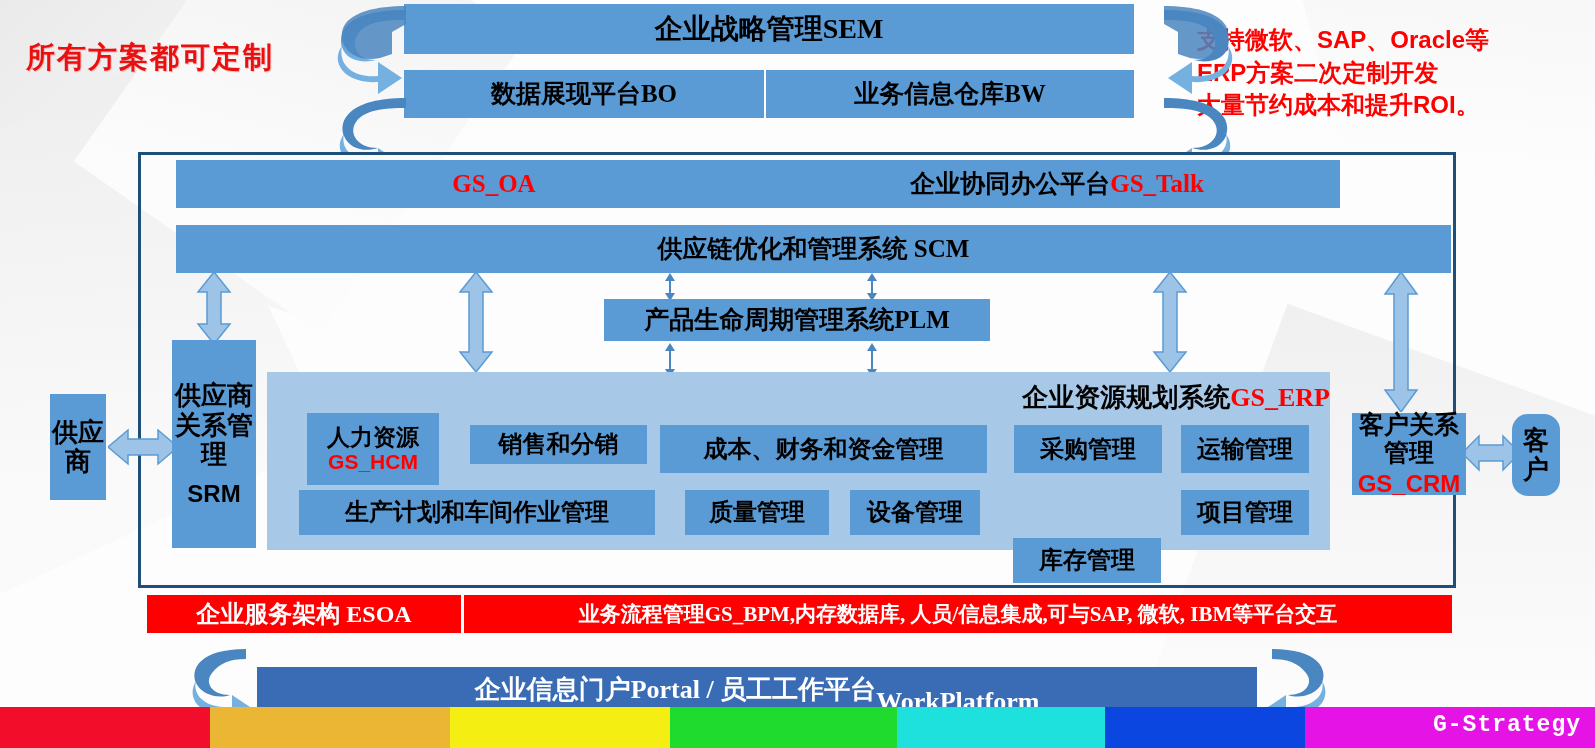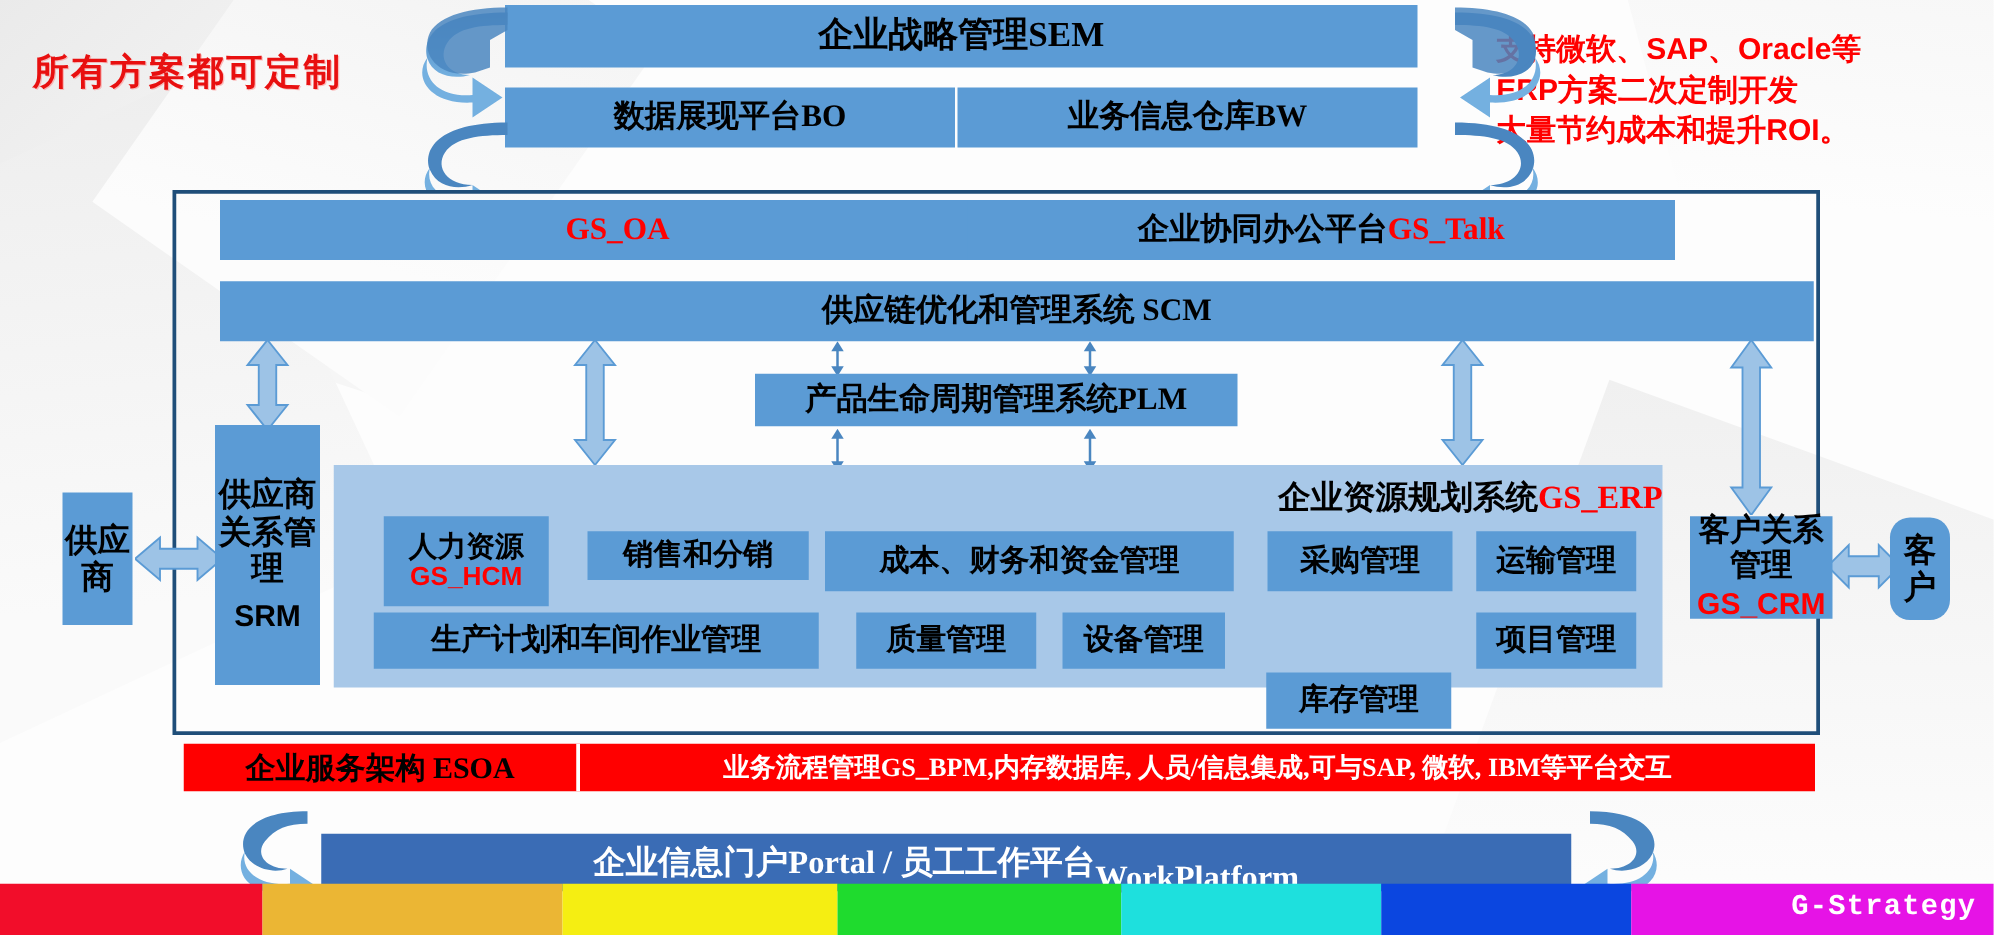--- a/index.html
+++ b/index.html
@@ -96,21 +96,21 @@
   #supplier{left:50px;top:394px;width:56px;height:106px;font-size:26px;flex-direction:column;}
   #srm{left:172px;top:340px;width:84px;height:208px;font-size:26px;flex-direction:column;line-height:1.14;}
   #srm .abbr{font-family:"Liberation Sans","DejaVu Sans",sans-serif;font-size:24px;margin-top:10px;}
   #crm{left:1352px;top:413px;width:114px;height:82px;font-size:25px;flex-direction:column;line-height:1.12;}
   #crm .abbr{font-family:"Liberation Sans","DejaVu Sans",sans-serif;font-size:24px;color:#ff0000;margin-top:4px;}
   #customer{left:1512px;top:414px;width:48px;height:82px;font-size:26px;flex-direction:column;border-radius:16px;}
 
   
   #esoa-wrap{left:147px;top:595px;width:1305px;height:38px;background:#ff0000;z-index:3;display:flex;align-items:stretch;}
   #esoa-left{width:314px;display:flex;align-items:center;justify-content:center;
-             color:#000000;font-size:24px;font-weight:700;border-right:3px solid #ffffff;}
+             color:#ffffff;font-size:24px;font-weight:700;border-right:3px solid #ffffff;}
   #esoa-right{flex:1;display:flex;align-items:center;justify-content:center;
               color:#fff;font-size:21px;font-weight:700;}
 
   
   #portal{left:257px;top:667px;width:1000px;height:46px;background:#3a6cb5;
           color:#fff;font-size:26px;font-weight:700;z-index:3;}
   #portal u{text-decoration:underline;text-decoration-color:#cc2222;margin-top:24px;}
 
   
   #strip{position:absolute;left:0;top:707px;width:1595px;height:41px;display:flex;z-index:4;}

